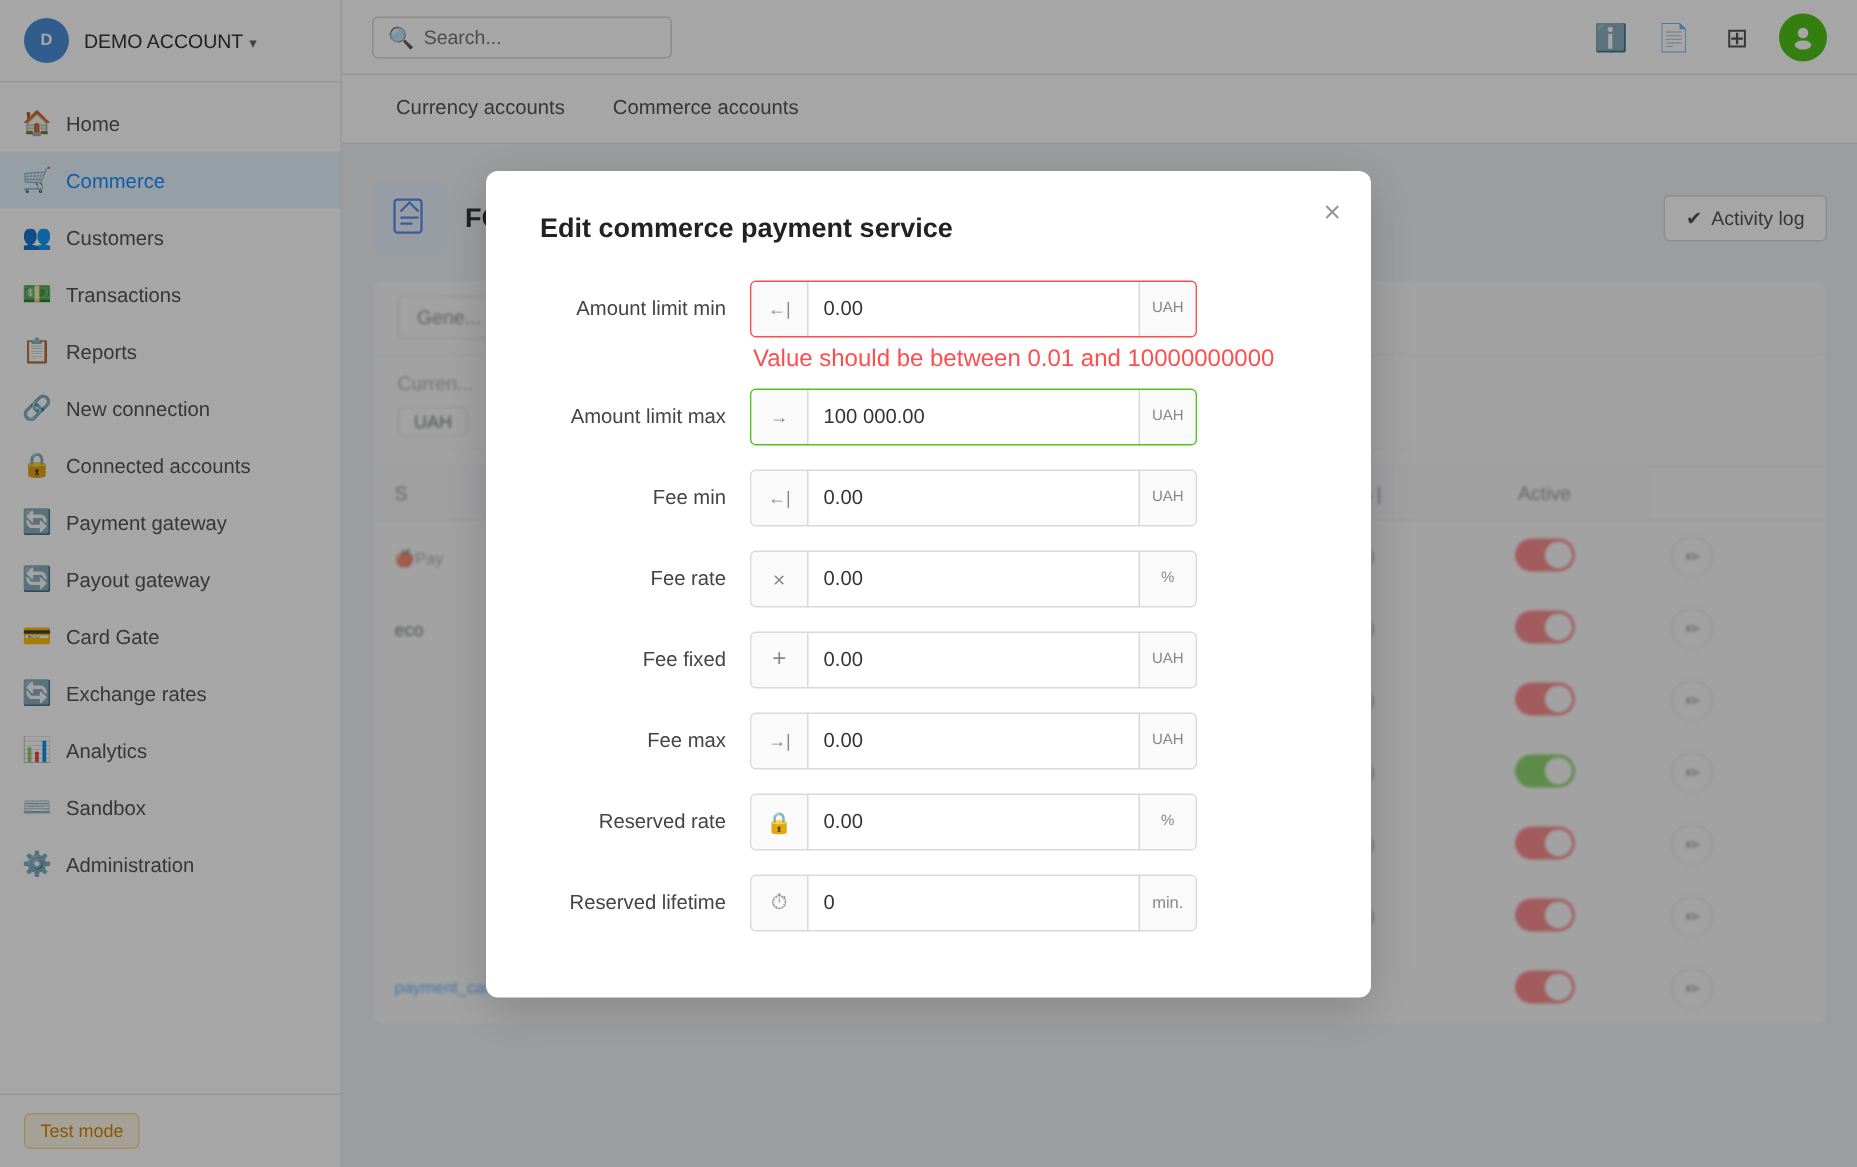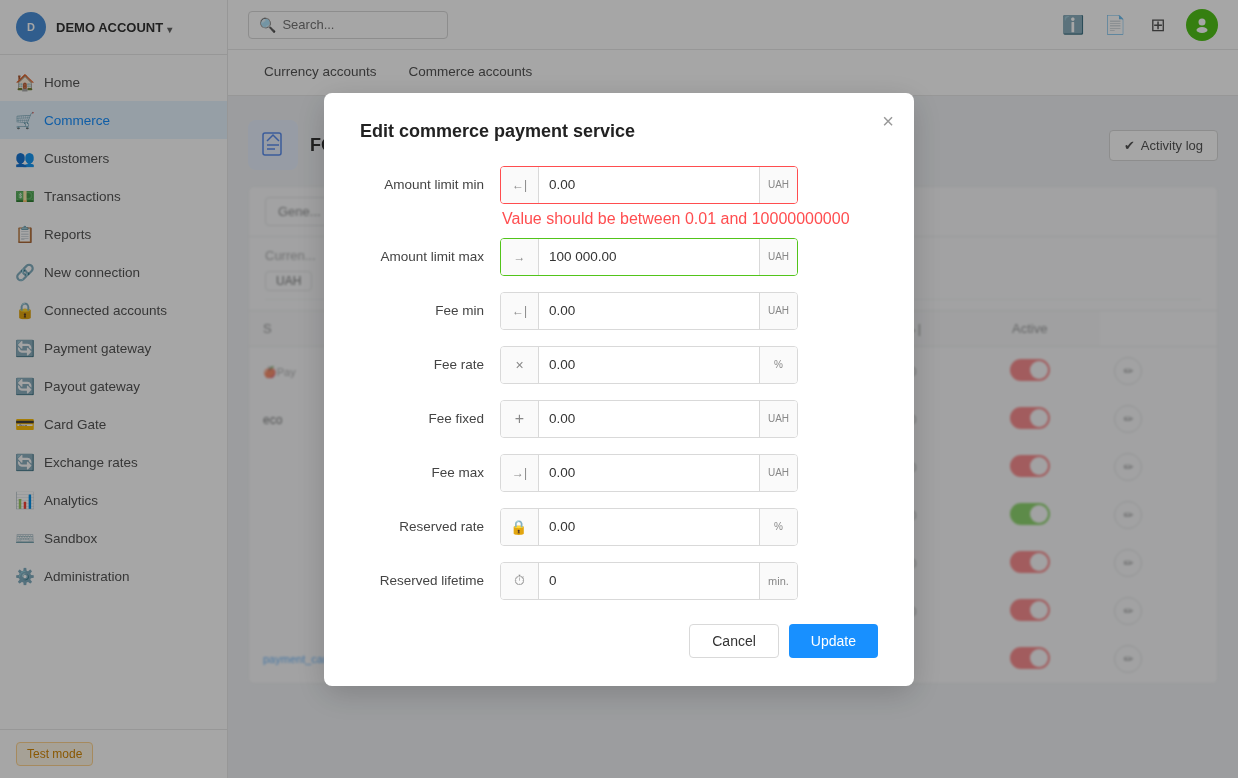--- a/index.html
+++ b/index.html
@@ -6,21 +6,21 @@
     body { font-family: -apple-system, BlinkMacSystemFont, 'Segoe UI', sans-serif; font-size: 14px; background: #f0f2f5; color: #333; }
 
     
     .app { display: flex; height: 778px; overflow: hidden; }
     .sidebar { width: 228px; background: #fff; border-right: 1px solid #e8e8e8; display: flex; flex-direction: column; flex-shrink: 0; }
     .main { flex: 1; display: flex; flex-direction: column; overflow: hidden; }
 
     
     .sidebar-header { padding: 12px 16px; display: flex; align-items: center; gap: 10px; border-bottom: 1px solid #e8e8e8; }
     .sidebar-logo { width: 30px; height: 30px; background: #4a90d9; border-radius: 50%; display: flex; align-items: center; justify-content: center; color: white; font-size: 11px; font-weight: bold; }
-    .sidebar-account { font-size: 13px; font-weight: 700; color: #333; display: flex; align-items: flex-end; gap: 4px; }
+    .sidebar-account { font-size: 13px; font-weight: 400; color: #333; display: flex; align-items: flex-end; gap: 4px; }
     .sidebar-account .chevron { font-size: 10px; color: #666; }
     .sidebar-nav { flex: 1; overflow-y: auto; padding: 8px 0; }
     .nav-item { display: flex; align-items: center; gap: 10px; padding: 10px 16px; cursor: pointer; color: #555; font-size: 13.5px; }
     .nav-item.active { color: #1890ff; background: #e6f4ff; }
     .nav-item .nav-icon { width: 18px; height: 18px; display: flex; align-items: center; justify-content: center; font-size: 16px; }
     .sidebar-footer { padding: 12px 16px; border-top: 1px solid #e8e8e8; margin-top: 24px; }
     .test-mode-badge { background: #fff7e6; color: #d48806; border: 1px solid #ffd591; border-radius: 4px; padding: 4px 10px; font-size: 12px; font-weight: 500; display: inline-block; cursor: pointer; }
 
     
     .topbar { display: flex; align-items: center; background: #fff; border-bottom: 1px solid #e8e8e8; padding: 0 20px; height: 50px; gap: 16px; }
@@ -390,18 +390,14 @@
 
     <div class="form-row">
       <label class="form-label">Reserved lifetime</label>
       <div class="input-group">
         <span class="input-addon" style="font-size:14px;">⏱</span>
         <input type="text" value="0" style="">
         <span class="input-addon right" style="font-size:11px;">min.</span>
       </div>
     </div>
 
-    <div class="modal-actions">
-      <button class="btn-cancel">Cancel</button>
-      <button class="btn-update">Update</button>
-    </div>
   </div>
 </div>
 
 </body></html>

